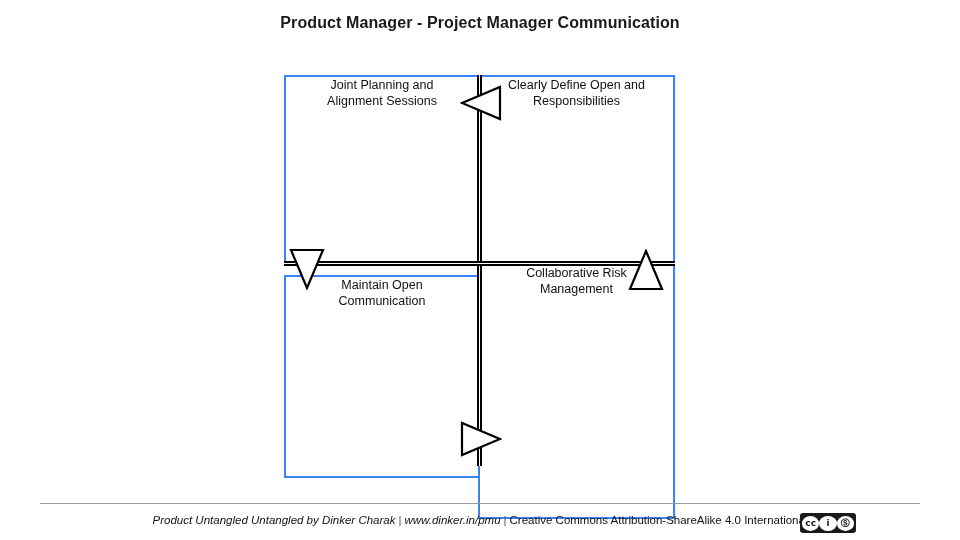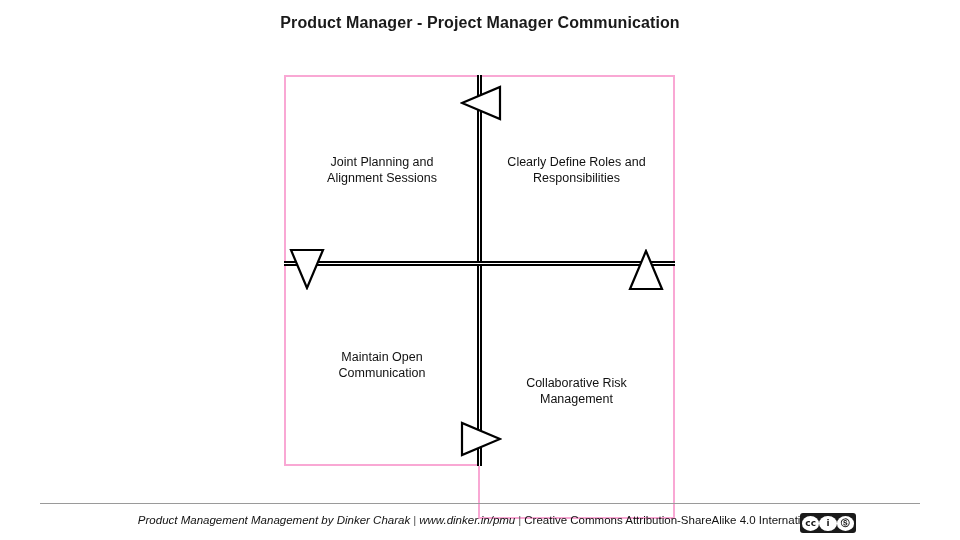--- a/index.html
+++ b/index.html
@@ -32,38 +32,38 @@
     position: absolute;
     left: 284px;
     top: 75px;
     width: 391px;
     height: 391px;
   }
 
   .quadrant {
     position: absolute;
     box-sizing: border-box;
-    border: 2px solid #f9a8d4;
+    border: 2px solid #3b82f6;
     display: flex;
-    align-items: center;
+    align-items: flex-start;
     justify-content: center;
     text-align: center;
   }
   .quad-label {
     font-size: 12.5px;
     line-height: 1.28;
     color: #111111;
     padding: 0 10px;
     white-space: pre-line;
   }
 
   
   #quad-tl { left: 0px;   top: 0px;   width: 196px; height: 190px; }
   #quad-tr { left: 194px; top: 0px;   width: 197px; height: 190px; }
-  #quad-bl { left: 0px;   top: 188px; width: 196px; height: 203px; }
+  #quad-bl { left: 0px;   top: 200px; width: 196px; height: 203px; }
   #quad-br { left: 194px; top: 188px; width: 197px; height: 256px; }
 
   
   .divider-v {
     position: absolute;
     left: 193px;
     top: 0px;
     width: 5px;
     height: 391px;
     border-left: 2px solid #000000;
@@ -157,21 +157,21 @@
 <div id="page-title">Product Manager - Project Manager Communication</div>
 
 <div id="diagram">
 
   <div class="quadrant" id="quad-tl">
     <div class="quad-label">Joint Planning and
 Alignment Sessions</div>
   </div>
 
   <div class="quadrant" id="quad-tr">
-    <div class="quad-label">Clearly Define Roles and
+    <div class="quad-label">Clearly Define Open and
 Responsibilities</div>
   </div>
 
   <div class="quadrant" id="quad-bl">
     <div class="quad-label">Maintain Open
 Communication</div>
   </div>
 
   <div class="quadrant" id="quad-br">
     <div class="quad-label">Collaborative Risk
@@ -203,20 +203,20 @@
     <svg width="36" height="42" viewBox="0 0 36 42">
       <polygon points="18,2 2,40 34,40" fill="#ffffff" stroke="#000000" stroke-width="2.2" stroke-linejoin="miter"></polygon>
     </svg>
   </div>
 
 </div>
 
 <div id="footer-rule"></div>
 
 <div id="footer">
-  <span class="ital">Product Management Management by Dinker Charak</span><span class="sep">|</span><span class="ital">www.dinker.in/pmu</span><span class="sep">|</span><span>Creative Commons Attribution-ShareAlike 4.0 International</span>
+  <span class="ital">Product Untangled Untangled by Dinker Charak</span><span class="sep">|</span><span class="ital">www.dinker.in/pmu</span><span class="sep">|</span><span>Creative Commons Attribution-ShareAlike 4.0 International</span>
 </div>
 
 <div id="cc-badge">
   <span class="cc-circle">cc</span>
   <span class="cc-circle">i</span>
   <span class="cc-circle">Ⓢ</span>
 </div>
 
 </body></html>

